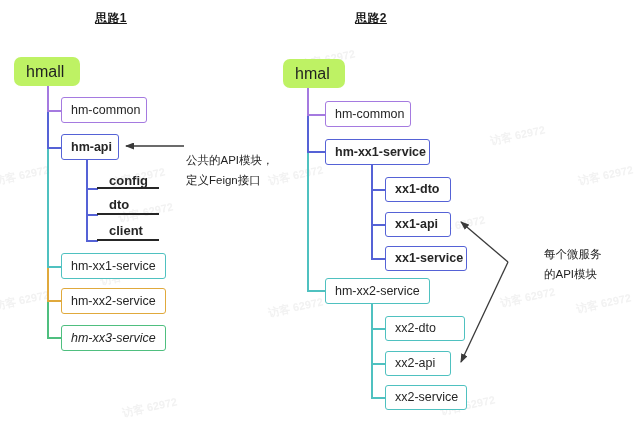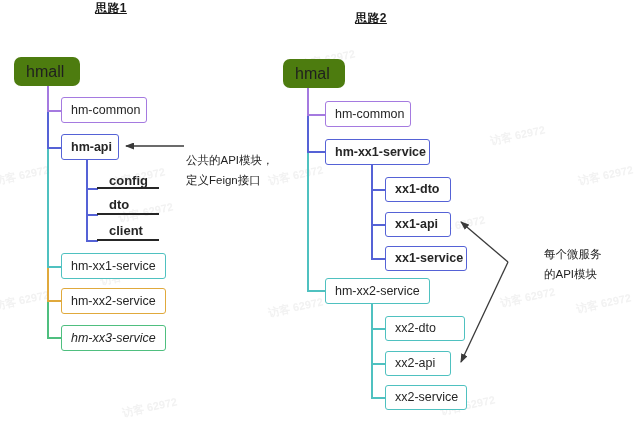--- a/index.html
+++ b/index.html
@@ -48,21 +48,21 @@
     display: flex;
     align-items: center;
     padding-left: 9px;
     white-space: nowrap;
     background: #ffffff;
     color: #262626;
     font-size: 12.5px;
     line-height: 1;
   }
   .node.root {
-    background: #4d7c0f;
+    background: #bef264;
     border: none;
     border-radius: 7px;
     font-size: 16px;
     color: #1f1f1f;
     padding-left: 12px;
   }
   .node.boxed {
     border-width: 1.6px;
     border-style: solid;
     border-radius: 3px;
@@ -130,21 +130,21 @@
   <span class="wm" style="left:268px; top:168px;">访客 62972</span>
   <span class="wm" style="left:300px; top:52px;">访客 62972</span>
   <span class="wm" style="left:490px; top:128px;">访客 62972</span>
   <span class="wm" style="left:430px; top:218px;">访客 62972</span>
   <span class="wm" style="left:268px; top:300px;">访客 62972</span>
   <span class="wm" style="left:500px; top:290px;">访客 62972</span>
   <span class="wm" style="left:578px; top:168px;">访客 62972</span>
   <span class="wm" style="left:576px; top:296px;">访客 62972</span>
   <span class="wm" style="left:440px; top:398px;">访客 62972</span>
 
-  <div class="panel-title" style="left:95px; top:0;text-decoration:underline;">思路1</div>
+  <div class="panel-title" style="left:95px; top:10px;text-decoration:underline;">思路1</div>
 
   <div class="ln v l-purple" style="left:47px; top:86px;  height:25px;"></div>
   <div class="ln v l-blue" style="left:47px; top:111px; height:37px;"></div>
   <div class="ln v l-teal" style="left:47px; top:148px; height:119px;"></div>
   <div class="ln v l-gold" style="left:47px; top:267px; height:34px;"></div>
   <div class="ln v l-green" style="left:47px; top:301px; height:37px;"></div>
 
   <div class="ln h l-purple" style="left:47px; top:110px; width:15px;"></div>
   <div class="ln h l-blue" style="left:47px; top:147px; width:15px;"></div>
   <div class="ln h l-teal" style="left:47px; top:266px; width:15px;"></div>

